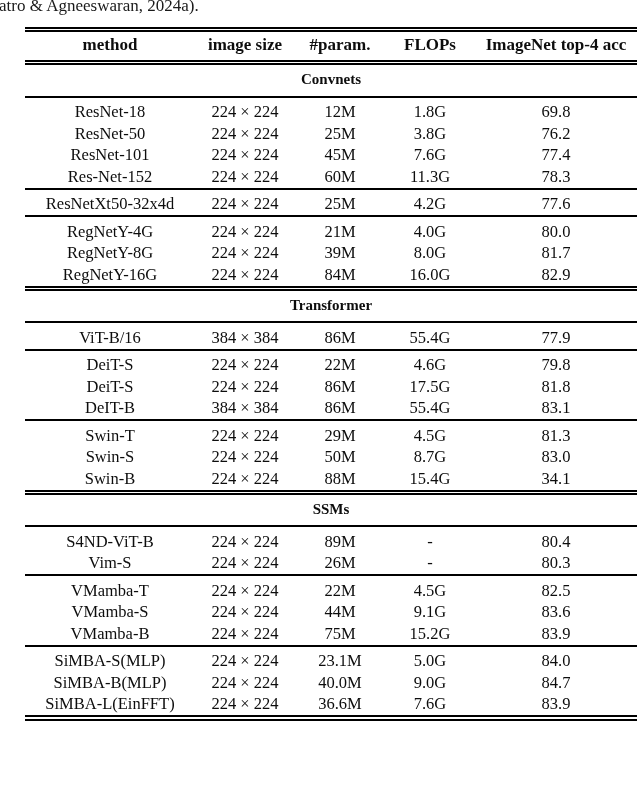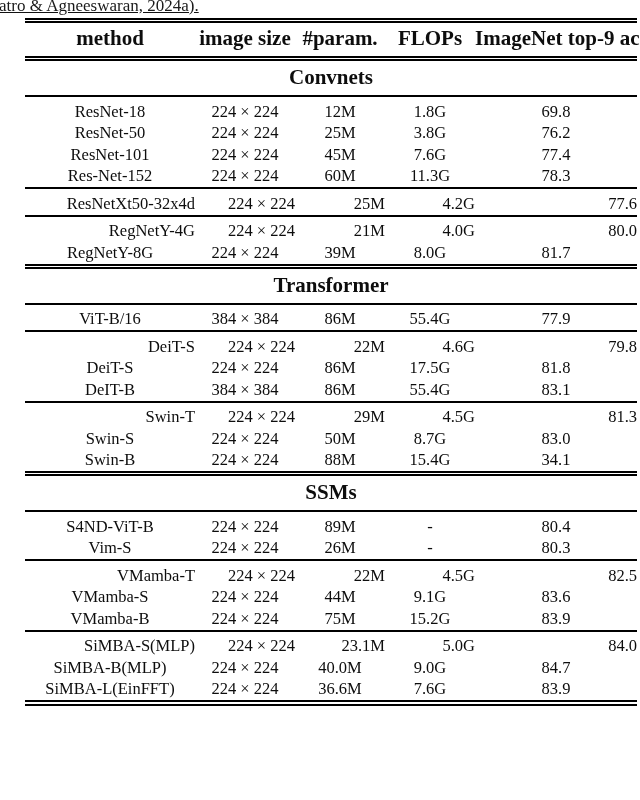--- a/index.html
+++ b/index.html
@@ -6,23 +6,22 @@
   .page {
     position: relative;
     width: 640px;
     height: 800px;
     overflow: hidden;
     background: #ffffff;
     color: #111111;
     font-family: "Liberation Serif", "DejaVu Serif", serif;
   }
   .citation-clip {
-    height: 17px;
+    height: 26px;
     overflow: hidden;
-    text-decoration: underline;
   }
   .citation-clip span {
     display: block;
     margin-top: -4px;
     margin-left: -1px;
     font-size: 17px;
     color: #1a1a1a;
     white-space: nowrap;
   }
   table.results {
@@ -35,44 +34,44 @@
     border-bottom: 6px double #000;
     color: #0d0d0d;
   }
   col.c-method { width: 170px; }
   col.c-size   { width: 100px; }
   col.c-param  { width: 90px; }
   col.c-flops  { width: 90px; }
   col.c-acc    { width: 162px; }
   thead th {
     font-weight: bold;
-    font-size: 21px;
+    font-size: 17px;
     text-align: center;
     padding: 3px 0 5px 0;
     border-bottom: 5px double #000;
     white-space: nowrap;
   }
   td.section-label {
     text-align: center;
     font-weight: bold;
-    font-size: 21px;
+    font-size: 15px;
     padding: 4px 0 5px 0;
     border-top: 5px double #000;
     border-bottom: 2px solid #000;
   }
   tbody td {
     text-align: center;
     font-size: 16.5px;
     height: 21.5px;
     padding: 0;
     white-space: nowrap;
   }
   tr.g-first td { padding-top: 4px; }
   tr.g-last td  { }
-  tr.g-sep td   { border-top: 2px solid #000; text-align: right; }
+  tr.g-sep td   { border-top: 2px solid #000; }
 </style>
 </head>
 <body>
 
 <div class="page">
   <div class="citation-clip">
     <span>atro &amp; Agneeswaran, 2024a).</span>
   </div>
 
   <table class="results">
@@ -82,21 +81,21 @@
       <col class="c-param">
       <col class="c-flops">
       <col class="c-acc">
     </colgroup>
     <thead>
       <tr>
         <th>method</th>
         <th>image size</th>
         <th>#param.</th>
         <th>FLOPs</th>
-        <th>ImageNet top-9 acc</th>
+        <th>ImageNet top-4 acc</th>
       </tr>
     </thead>
     <tbody id="table-body">
         <tr>
           <td colspan="5" class="section-label">Convnets</td>
         </tr>
         <tr class="g-first">
           <td>ResNet-18</td>
           <td>224 × 224</td>
           <td>12M</td>
@@ -137,20 +136,27 @@
           <td>21M</td>
           <td>4.0G</td>
           <td>80.0</td>
         </tr>
         <tr class="">
           <td>RegNetY-8G</td>
           <td>224 × 224</td>
           <td>39M</td>
           <td>8.0G</td>
           <td>81.7</td>
+        </tr>
+        <tr class="g-last">
+          <td>RegNetY-16G</td>
+          <td>224 × 224</td>
+          <td>84M</td>
+          <td>16.0G</td>
+          <td>82.9</td>
         </tr>
         <tr>
           <td colspan="5" class="section-label">Transformer</td>
         </tr>
         <tr class="g-first">
           <td>ViT-B/16</td>
           <td>384 × 384</td>
           <td>86M</td>
           <td>55.4G</td>
           <td>77.9</td>

